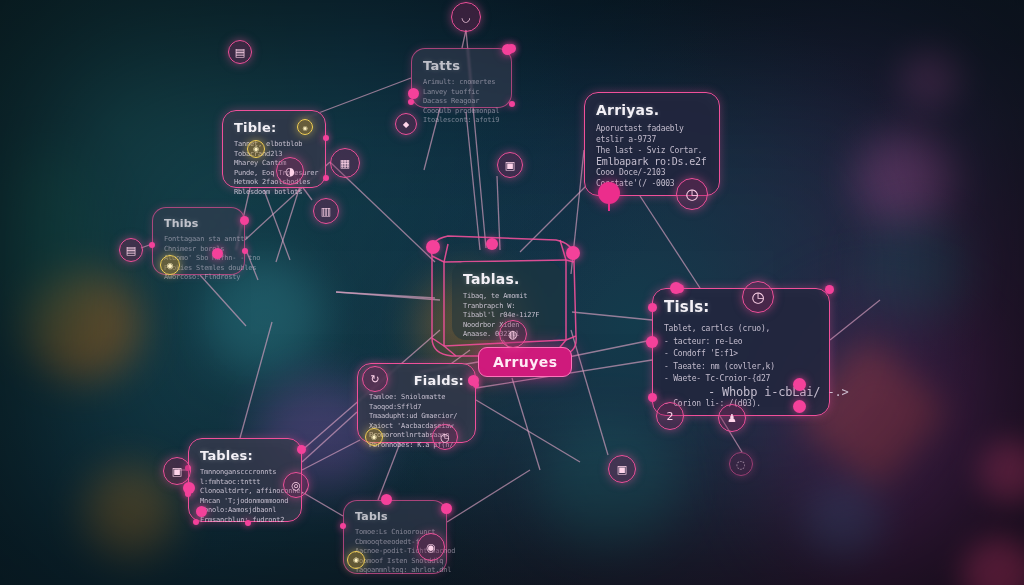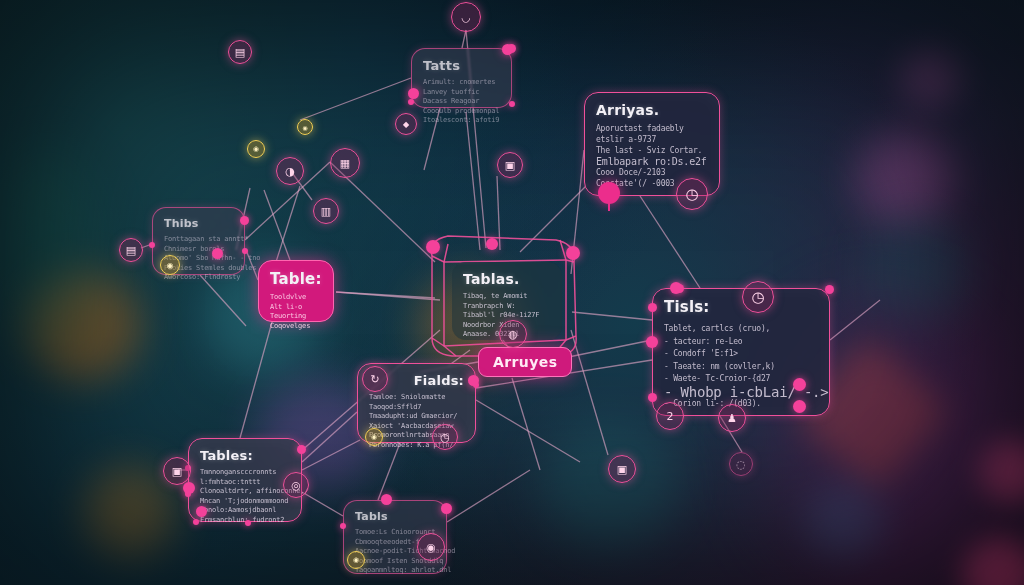--- a/index.html
+++ b/index.html
@@ -166,40 +166,44 @@
     <div class="ln">Arimult: cnomertes</div>
     <div class="ln">Lanvey tuoffic</div>
     <div class="ln">Dacass Reagoar</div>
     <div class="ln">Coooulb prodemonpal</div>
     <div class="ln">Itoalescont: afoti9</div>
     <div class="port" style="right:-5px;top:-5px;"></div>
     <div class="port sm" style="right:-4px;top:52px;"></div>
     <div class="port sm" style="left:-4px;top:50px;"></div>
   </div>
 
+  <div class="node" style="left:222px;top:110px;width:104px;height:78px;">
+    <div class="ttl">Tible:</div>
+    <div class="ln">Tannet, elbotblob</div>
+    <div class="ln">Tobacrand2l3</div>
+    <div class="ln">Mharey Cantom</div>
+    <div class="ln">Punde, Eoq Tromesurer</div>
+    <div class="ln">Hetmok 2faolsbodles</div>
+    <div class="ln">Rblesdoom  botlots</div>
+    <div class="port sm" style="right:-4px;top:24px;"></div>
+    <div class="port sm" style="right:-4px;top:64px;"></div>
+  </div>
 
   <div class="node faint" style="left:152px;top:207px;width:93px;height:68px;">
     <div class="ttl" style="font-size:11px;">Thibs</div>
     <div class="ln">Fonttagaan sta anntt*</div>
     <div class="ln">Chnimesr borols</div>
     <div class="ln">Aluomo' Sbo Mafhn- - tno</div>
     <div class="ln">Pookies Stemles doubles</div>
     <div class="ln">Aworcoso: Flndrosty</div>
     <div class="port" style="right:-5px;top:8px;"></div>
     <div class="port sm" style="right:-4px;top:40px;"></div>
     <div class="port sm" style="left:-4px;top:34px;"></div>
   </div>
 
-  <div class="node solid" style="left:258px;top:260px;width:76px;height:62px;">
-    <div class="ttl">Table:</div>
-    <div class="ln">Tooldvlve</div>
-    <div class="ln">Alt li-o</div>
-    <div class="ln">Teuorting</div>
-    <div class="ln">Coqovelges</div>
-  </div>
 
   <div class="node dark" style="left:452px;top:262px;width:110px;height:78px;border:none;background:rgba(30,52,62,.55);box-shadow:none;">
     <div class="ttl" style="font-size:14px;">Tablas.</div>
     <div class="ln">Tibaq, te Amomit</div>
     <div class="ln">Tranbrapch         W:</div>
     <div class="ln">Tibabl'l r04e-1i27F</div>
     <div class="ln">Noodrbor Xiden</div>
     <div class="ln">Anaase. 0323ll</div>
   </div>
 
@@ -213,21 +217,21 @@
     <div class="ln" style="font-size:8px;line-height:11px;">Cosctate'(/ -0003</div>
   </div>
 
   <div class="node dark" style="left:652px;top:288px;width:178px;height:128px;">
     <div class="ttl" style="font-size:15px;margin-bottom:7px;">Tisls:</div>
     <div class="ln" style="font-size:8px;line-height:12.5px;">Tablet, cartlcs (cruo),</div>
     <div class="ln" style="font-size:8px;line-height:12.5px;">- tacteur: re-Leo</div>
     <div class="ln" style="font-size:8px;line-height:12.5px;">- Condoff 'E:f1&gt;</div>
     <div class="ln" style="font-size:8px;line-height:12.5px;">- Taeate: nm (covller,k)</div>
     <div class="ln" style="font-size:8px;line-height:12.5px;">- Waete- Tc-Croior-{d27</div>
-    <div class="ln" style="font-size:14px;line-height:12.5px;">- Whobp i-cbLai/ -.&gt;</div>
+    <div class="ln" style="font-size:12px;line-height:12.5px;margin-left:44px;">- Whobp i-cbLai/ -.&gt;</div>
     <div class="ln" style="font-size:8px;line-height:12.5px;">- Corion li-: /(d03).</div>
     <div class="port" style="left:-5px;top:14px;"></div>
     <div class="port" style="left:-5px;top:48px;"></div>
     <div class="port" style="left:-5px;top:104px;"></div>
     <div class="port" style="right:-5px;top:-4px;"></div>
     <div class="port" style="left:22px;top:-5px;"></div>
   </div>
 
   <div class="node" style="left:357px;top:363px;width:119px;height:80px;">
     <div class="ttl" style="margin-left:14px;text-align:right;">Fialds:</div>

